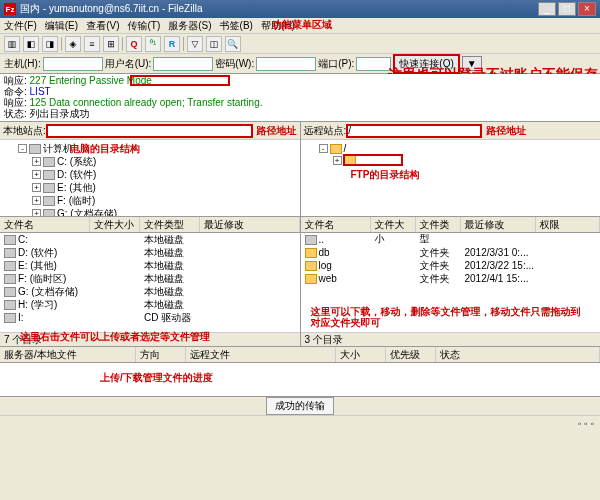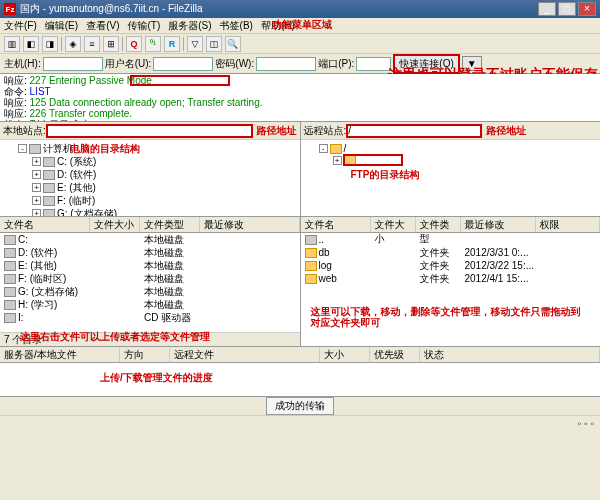--- a/index.html
+++ b/index.html
@@ -108,21 +108,20 @@
   <button class="qbtn redbox">快速连接(Q)</button>
   <button class="qbtn">▼</button>
   <span class="annot" style="right:2px;top:16px;font-size:14px;line-height:9px">这里也可以登录不过账户不能保存</span>
 </div>
 
 <div class="logpanel">
   <div id="loglines">
       <div class="logline green"><span class="lbl">响应:</span> <span class="msg">227 Entering Passive Mode</span></div>
       <div class="logline blue"><span class="lbl">命令:</span> <span class="msg">LIST</span></div>
       <div class="logline green"><span class="lbl">响应:</span> <span class="msg">125 Data connection already open; Transfer starting.</span></div>
-      <div class="logline green"><span class="lbl">响应:</span> <span class="msg">226 Transfer complete.</span></div>
       <div class="logline black"><span class="lbl">状态:</span> <span class="msg">列出目录成功</span></div>
     </div>
   <div class="redbox" style="position:absolute;left:130px;top:1px;width:100px;height:11px"></div>
 </div>
 
 <div class="split">
   <div class="pane">
     <div class="pathbar">
       <label>本地站点:</label>
       <input class="redbox" value="" style="">
@@ -268,26 +267,27 @@
           <div class="col" style="flex:1">2012/3/22 15:...</div>
         </div>
         <div class="filerow">
           <div class="col" style="width:70px"><span class="folder-ico" style="display:inline-block;vertical-align:middle;margin-right:2px"></span>web</div>
           <div class="col" style="width:45px"></div>
           <div class="col" style="width:45px">文件夹</div>
           <div class="col" style="flex:1">2012/4/1 15:...</div>
         </div>
       </div>
     <span class="annot" style="left:10px;bottom:18px;line-height:11px;right:10px">这里可以下载，移动，删除等文件管理，移动文件只需拖动到对应文件夹即可</span>
+    <div class="statusline">3 个目录</div>
   </div>
 </div>
 
 <div class="queuesplit">
   <div class="queuehead">
-    <div class="col" style="width:120px">服务器/本地文件</div>
+    <div class="col" style="width:136px">服务器/本地文件</div>
     <div class="col" style="width:50px">方向</div>
     <div class="col" style="width:150px">远程文件</div>
     <div class="col" style="width:50px">大小</div>
     <div class="col" style="width:50px">优先级</div>
     <div class="col" style="flex:1">状态</div>
   </div>
   <span class="annot" style="left:100px;top:24px">上传/下载管理文件的进度</span>
 </div>
 
 <div class="bottomtabs">

